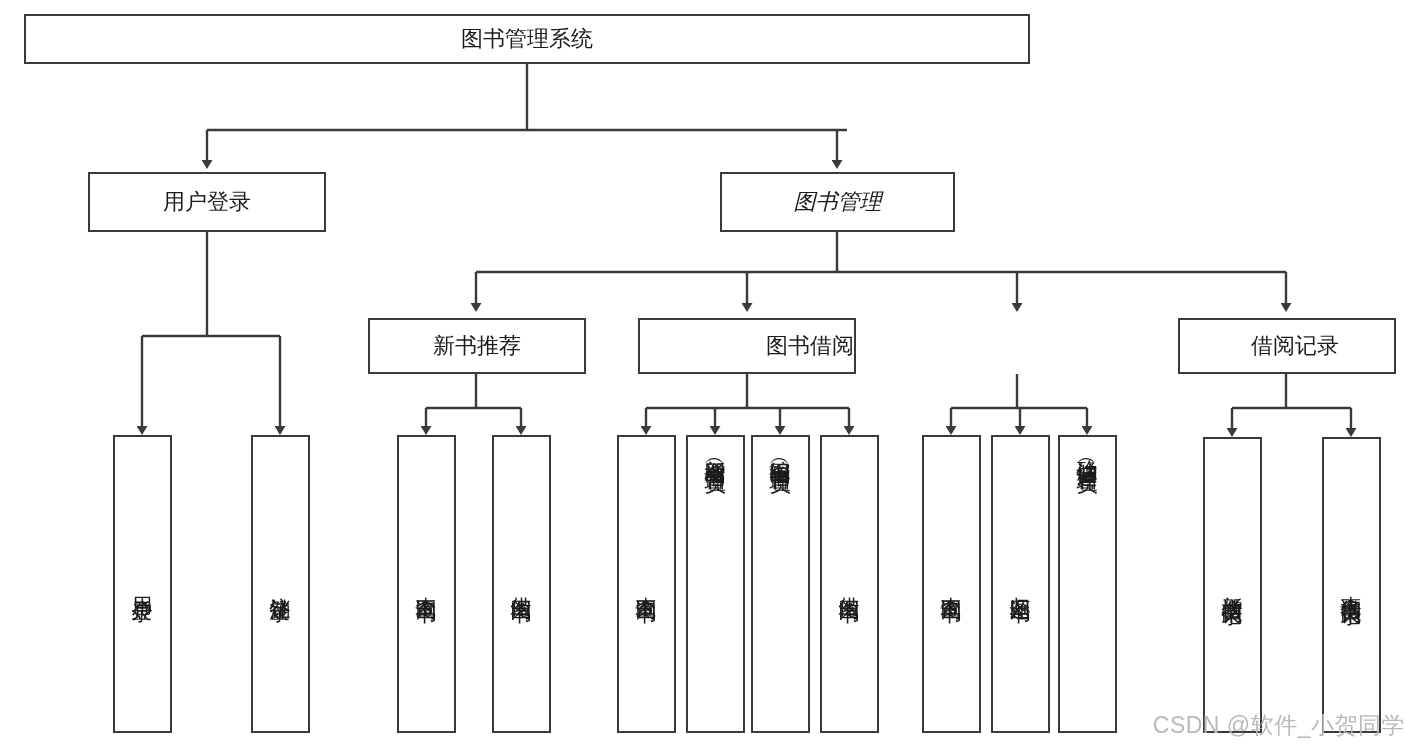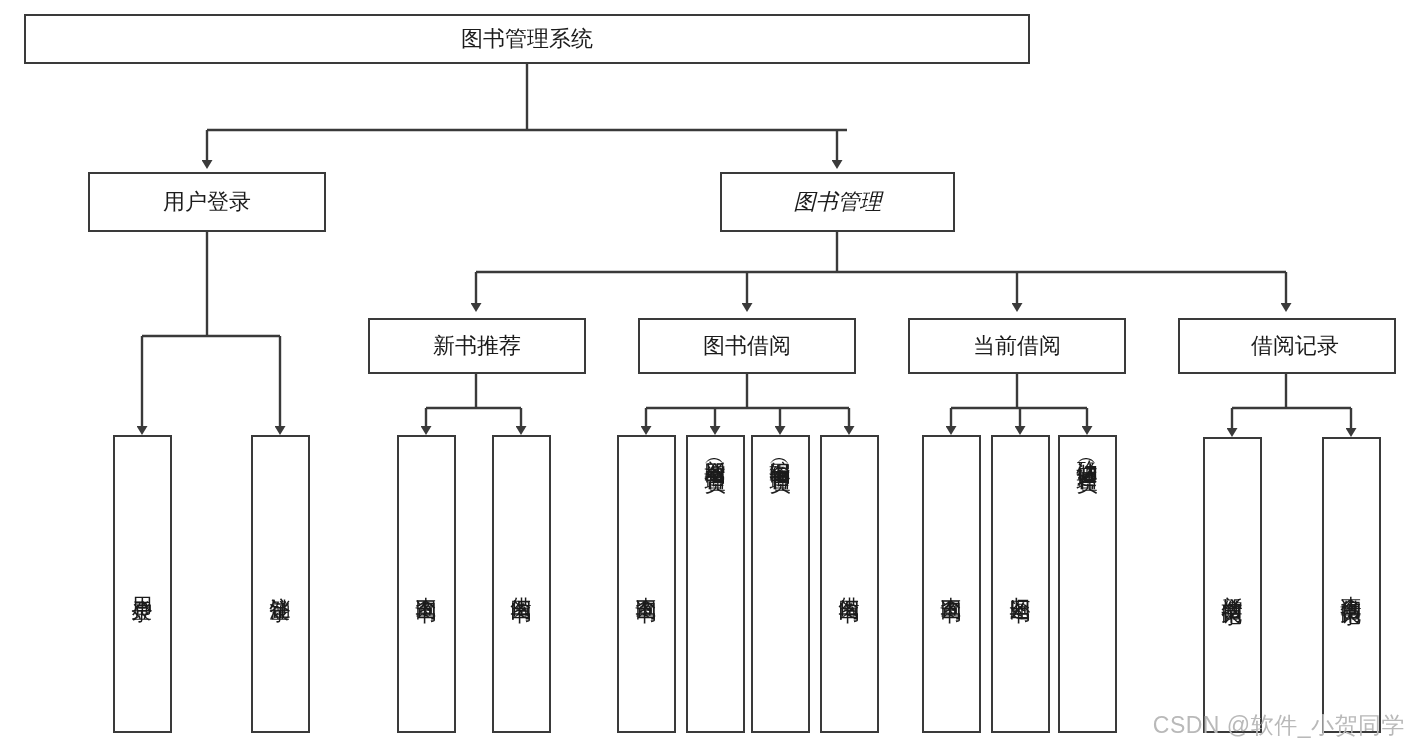--- a/index.html
+++ b/index.html
@@ -137,25 +137,22 @@
   <div class="node h" style="left:80px; top:172px; width:238px; height:60px;">
     <span class="label">用户登录</span>
   </div>
   <div class="node h" style="left:712px; top:172px; width:235px; height:60px;font-style:italic;">
     <span class="label">图书管理</span>
   </div>
 
   <div class="node h" style="left:360px; top:318px; width:218px; height:56px;">
     <span class="label">新书推荐</span>
   </div>
-  <div class="node h" style="left:630px; top:318px; width:218px; height:56px;">
+  <div class="node h" style="left:630px; top:318px; width:218px; height:56px;justify-content:flex-end;">
     <span class="label">图书借阅</span>
-  </div>
-  <div class="node h" style="left:900px; top:318px; width:218px; height:56px;">
-    <span class="label">当前借阅</span>
   </div>
   <div class="node h" style="left:1170px; top:318px; width:218px; height:56px;padding-left:16px;">
     <span class="label">借阅记录</span>
   </div>
 
   <div class="node v mid" style="left:105px; top:435px; width:59px; height:298px;">
     <span class="label">用户登录</span>
   </div>
   <div class="node v mid" style="left:243px; top:435px; width:59px; height:298px;">
     <span class="label">注销登录</span>

